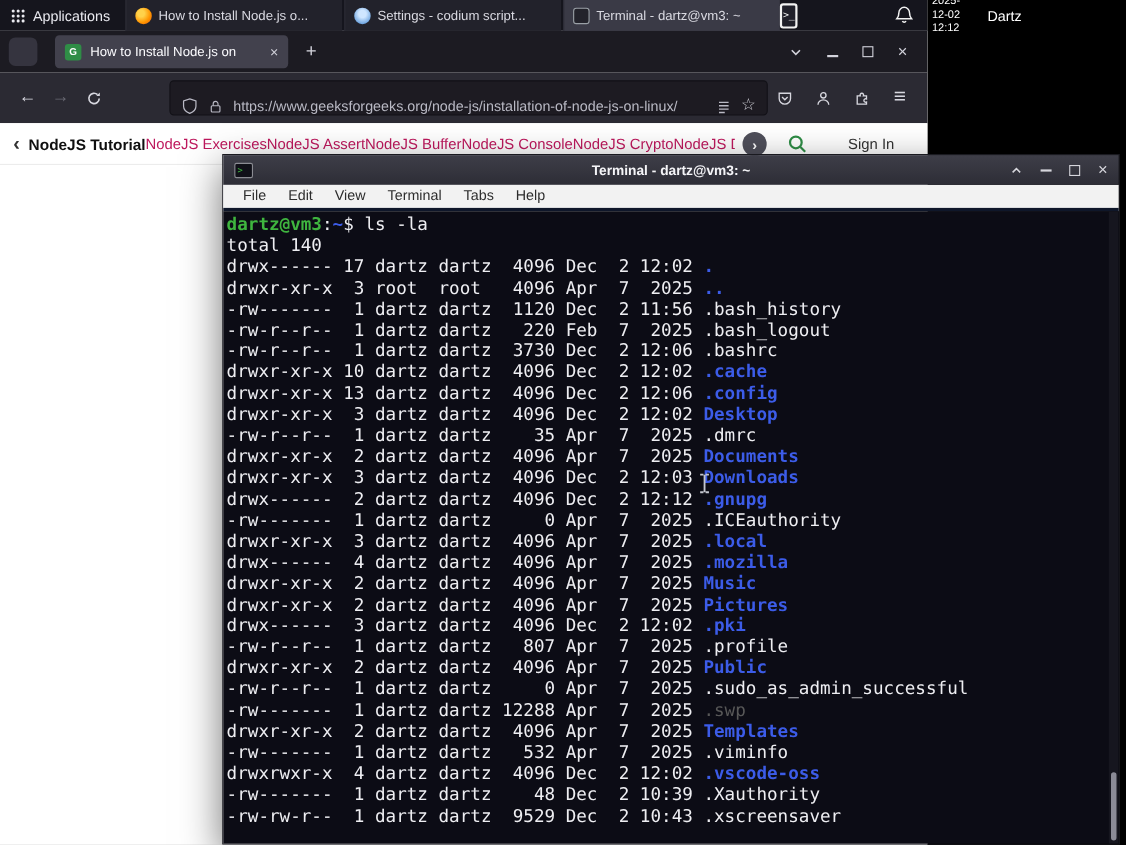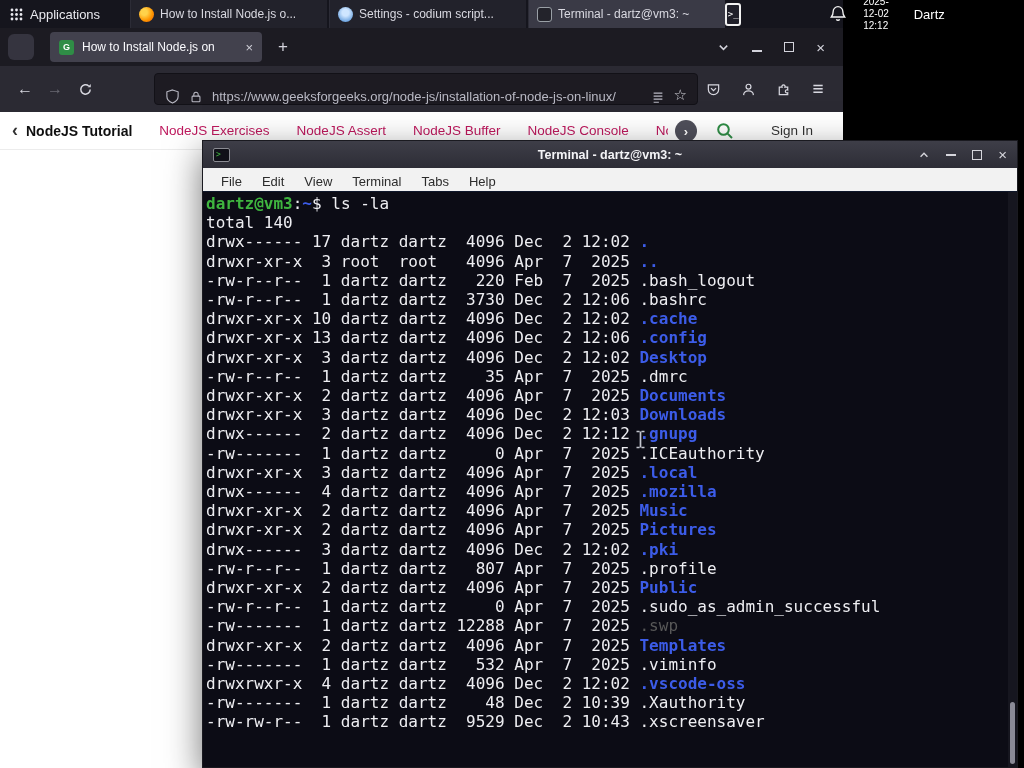--- a/index.html
+++ b/index.html
@@ -4,21 +4,21 @@
 <style>
   *{margin:0;padding:0;box-sizing:border-box}
   html,body{width:1024px;height:768px;overflow:hidden;background:#000;
     font-family:"Liberation Sans",sans-serif}
   #screen{position:relative;width:843px;height:768px;background:#fff}
 
   
   .panel{position:absolute;top:0;left:0;right:0;height:28px;background:#15151d;
     display:flex;align-items:center;color:#e9e9ef;z-index:50}
   .apps{display:flex;align-items:center;gap:7px;padding:0 10px;height:100%;font-size:13px;cursor:default}
-  .taskbar{display:flex;gap:2px;height:100%;margin-left:20px}
+  .taskbar{display:flex;gap:2px;height:100%;margin-left:4px}
   .task{display:flex;align-items:center;gap:6px;width:197px;padding:0 8px;background:#22222b;
     font-size:12px;color:#d9d9e1;border-left:1px solid #2c2c36}
   .task.active{background:#3a3a46}
   .tlabel{white-space:nowrap;overflow:hidden;text-overflow:ellipsis}
   .tic{width:15px;height:15px;border-radius:50%;flex:0 0 auto}
   .ic-firefox{background:radial-gradient(circle at 35% 35%,#ffd24a 0 22%,#ff9500 60%,#e8590c 100%)}
   .ic-settings{background:radial-gradient(circle at 50% 38%,#cfe6ff 0 28%,#3b82d0 100%)}
   .ic-terminal{background:#23232b;border:1px solid #9aa0a6;border-radius:3px}
   .panel-right{margin-left:auto;display:flex;align-items:center;height:100%}
   .tray-box{width:23px;height:23px;border:2px solid #f2f2f2;border-radius:3px;display:flex;
@@ -53,21 +53,21 @@
   .urlbar{width:636px;height:32px;margin-left:54px;background:#1d1b22;border:1px solid #121117;
     border-radius:4px;display:flex;align-items:flex-end;padding:0 10px;gap:9px}
   .url{flex:1;font-size:13px;color:#b9b9c4;white-space:nowrap;overflow:hidden}
   .nav-right{margin-left:auto;display:flex;align-items:center;gap:5px}
   .starg{font-size:15px;color:#cfcfd6}
 
   
   .gfg{position:relative;height:38px;background:#fff;border-bottom:1px solid #ececec;
     display:flex;align-items:center;padding:0 175px 0 12px;overflow:hidden;flex:0 0 auto}
   .gfg-chev{font-size:18px;color:#333;margin-right:8px;font-weight:bold}
-  .gfg-items{display:flex;gap:27px;white-space:nowrap;overflow:hidden}
+  .gfg-items{display:flex;white-space:nowrap;overflow:hidden}
   .gfg-item{font-size:13.5px;color:#be185d}
   .gfg-item.first{font-weight:bold;color:#0f0f0f;font-size:14px}
   .gfg-circle{position:absolute;right:146px;top:8px;width:22px;height:22px;border-radius:50%;
     background:#4f4f5a;color:#fff;display:flex;align-items:center;justify-content:center;
     font-size:13px;font-weight:bold}
   .gfg-search{position:absolute;right:108px;top:9px;width:20px;height:20px}
   .gfg-signin{position:absolute;right:30px;top:11px;font-size:13.5px;color:#333}
   .page-body{flex:1;background:#fff}
 
   
@@ -75,22 +75,22 @@
     box-shadow:0 12px 34px rgba(0,0,0,.55);display:flex;flex-direction:column;border:1px solid #1a1a20}
   .t-title{height:27px;background:linear-gradient(#3e3e48,#2d2d36);display:flex;align-items:center;
     position:relative;color:#fff;flex:0 0 auto}
   .t-title-icon{position:absolute;left:10px;width:17px;height:14px;background:#101018;
     border:1px solid #8b8c93;border-radius:2px;color:var(--term_green);font-size:8px;
     font-family:"DejaVu Sans Mono",monospace;display:flex;align-items:center;padding-left:2px}
   .t-title-text{margin:0 auto;font-size:12.5px;font-weight:bold;color:#f4f4f7}
   .t-ctl{position:absolute;right:10px;top:0;bottom:0;display:flex;gap:16px;align-items:center;color:#d6d6dc}
   .t-ctl .mn,.t-ctl .sq{border-color:#d6d6dc;background-color:#d6d6dc}
   .t-ctl .sq{background:none}
-  .t-menu{height:24px;background:#f2f2f2;display:flex;align-items:flex-end;padding-left:8px;
-    border-bottom:1px solid #0f172a;flex:0 0 auto}
+  .t-menu{height:24px;background:#f2f2f2;display:flex;align-items:flex-start;padding-left:8px;
+    border-bottom:3px solid #0f172a;flex:0 0 auto}
   .menu-item{font-size:13px;color:#2c2c2c;padding:2px 10px}
   .t-screen{flex:1;background:var(--term_bg);position:relative;overflow:hidden;
     font-family:"DejaVu Sans Mono",monospace;font-size:16px;line-height:19.2px;
     color:var(--term_fg);padding:2px 14px 0 3px}
   .tline{white-space:pre}
   .green{color:var(--term_green);font-weight:bold}
   .blue,.n-dir{color:var(--term_blue);font-weight:bold}
   .n-dim{color:var(--term_dim)}
   .n-file{color:var(--term_fg)}
   .t-scroll{position:absolute;top:0;right:0;bottom:0;width:9px;background:#16161f}
@@ -258,20 +258,21 @@
         <span class="menu-item">Terminal</span>
         <span class="menu-item">Tabs</span>
         <span class="menu-item">Help</span>
       </div>
     <div class="t-screen">
       <div class="tline"><span class="green">dartz@vm3</span><span>:</span><span class="blue">~</span><span>$ </span><span>ls -la</span></div>
       <div class="tline">total 140</div>
       <div id="listing">
           <div class="tline"><span>drwx------ 17 dartz dartz  4096 Dec  2 12:02 </span><span class="n-dir">.</span></div>
           <div class="tline"><span>drwxr-xr-x  3 root  root   4096 Apr  7  2025 </span><span class="n-dir">..</span></div>
+          <div class="tline"><span>-rw-------  1 dartz dartz  1120 Dec  2 11:56 </span><span class="n-file">.bash_history</span></div>
           <div class="tline"><span>-rw-r--r--  1 dartz dartz   220 Feb  7  2025 </span><span class="n-file">.bash_logout</span></div>
           <div class="tline"><span>-rw-r--r--  1 dartz dartz  3730 Dec  2 12:06 </span><span class="n-file">.bashrc</span></div>
           <div class="tline"><span>drwxr-xr-x 10 dartz dartz  4096 Dec  2 12:02 </span><span class="n-dir">.cache</span></div>
           <div class="tline"><span>drwxr-xr-x 13 dartz dartz  4096 Dec  2 12:06 </span><span class="n-dir">.config</span></div>
           <div class="tline"><span>drwxr-xr-x  3 dartz dartz  4096 Dec  2 12:02 </span><span class="n-dir">Desktop</span></div>
           <div class="tline"><span>-rw-r--r--  1 dartz dartz    35 Apr  7  2025 </span><span class="n-file">.dmrc</span></div>
           <div class="tline"><span>drwxr-xr-x  2 dartz dartz  4096 Apr  7  2025 </span><span class="n-dir">Documents</span></div>
           <div class="tline"><span>drwxr-xr-x  3 dartz dartz  4096 Dec  2 12:03 </span><span class="n-dir">Downloads</span></div>
           <div class="tline"><span>drwx------  2 dartz dartz  4096 Dec  2 12:12 </span><span class="n-dir">.gnupg</span></div>
           <div class="tline"><span>-rw-------  1 dartz dartz     0 Apr  7  2025 </span><span class="n-file">.ICEauthority</span></div>

